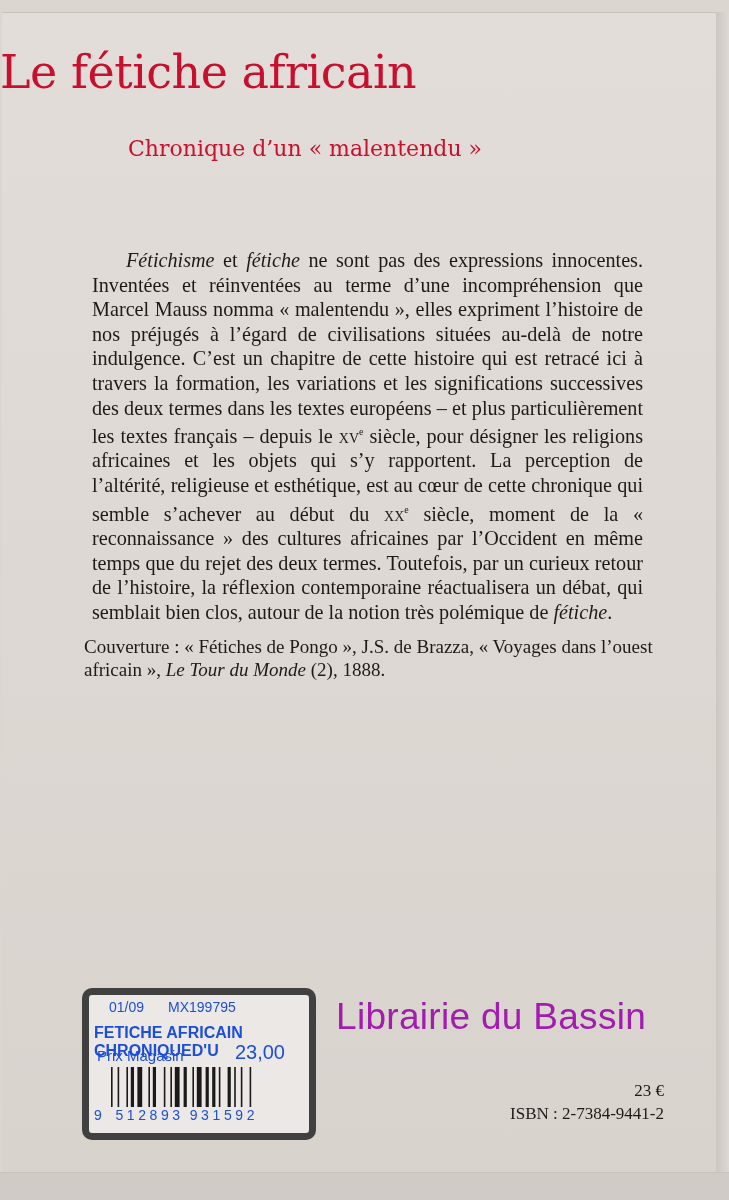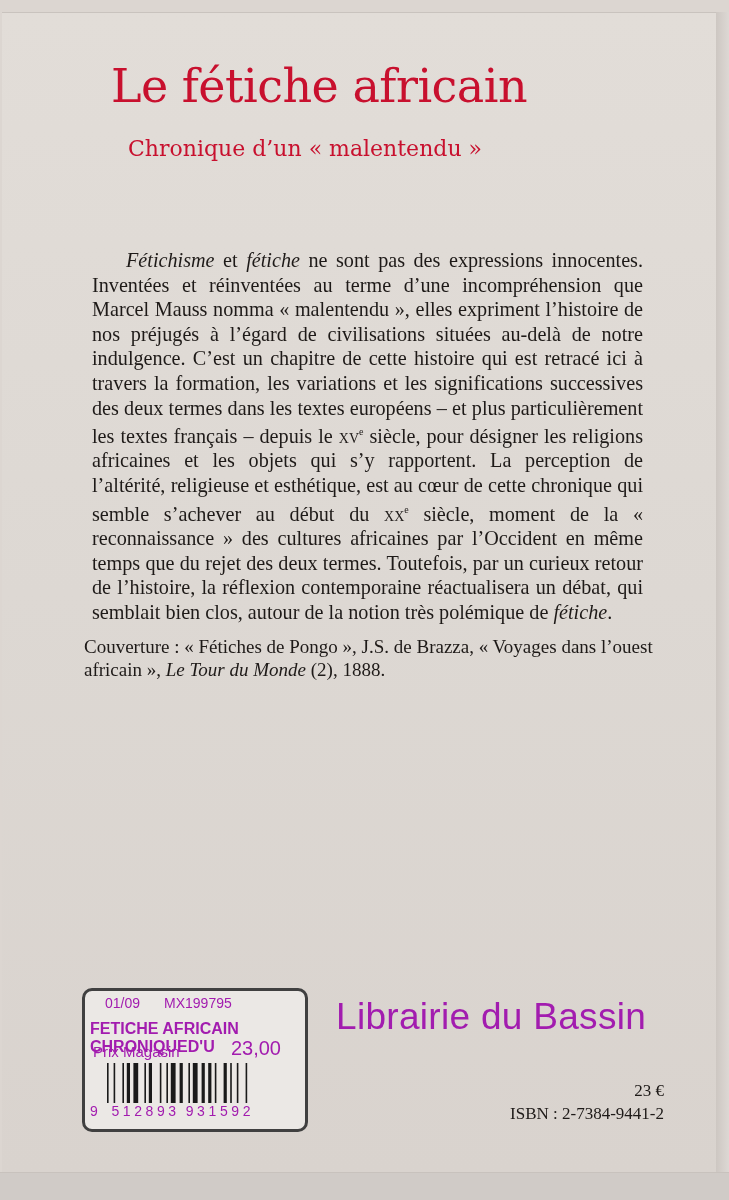--- a/index.html
+++ b/index.html
@@ -13,22 +13,22 @@
       position: absolute; left: 2px; top: 12px; width: 715px; height: 1160px;
       background: linear-gradient(180deg, #e2ddd8 0%, #ddd8d3 50%, #d9d3ce 100%);
       border-top: 1px solid #c9c3be;
     }
     .bottom-strip {
       position: absolute; left: 0; top: 1172px; width: 729px; height: 28px;
       background: #d0cbc7;
       border-top: 1px solid #c8c2bd;
     }
     .title {
-      position: absolute; left: 0; width: 638px; top: 56px;
-      text-align: center; color: #c8102e;
+      position: absolute; left: 0; width: 638px; top: 42px;
+      text-align: left; color: #c8102e;
       font-family: "DejaVu Serif", serif;
       font-size: 46px; letter-spacing: -0.5px;
       line-height: 60px;
     }
     .subtitle {
       position: absolute; left: 0; width: 610px; top: 134px;
       text-align: center; color: #c8102e;
       font-family: "DejaVu Serif", serif;
       font-size: 22px; line-height: 30px;
     }
@@ -39,23 +39,23 @@
     }
     .blurb p { margin: 8px; text-indent: 34px; }
     .credit {
       position: absolute; left: 84px; top: 635px; width: 600px;
       color: #1e1a18; font-size: 19px; line-height: 23px;
     }
     .credit p { margin: 0; }
     .sticker {
       position: absolute; left: 82px; top: 988px; width: 220px; height: 138px;
       background: #ebe8e5;
-      border: 3px solid #404040;
+      border: 7px solid #404040;
       border-radius: 10px;
-      font-family: "Liberation Sans", sans-serif; color: #a21caf;
+      font-family: "Liberation Sans", sans-serif; color: #1d4ed8;
     }
     .st-line1 { position: absolute; left: 20px; top: 4px; font-size: 14px; }
     .st-line1 span + span { margin-left: 24px; }
     .st-line2 { position: absolute; left: 5px; top: 29px; font-size: 16px; font-weight: bold; letter-spacing: 0; }
     .st-price-label { position: absolute; left: 8px; top: 52px; font-size: 15px; text-align: center; }
     .st-price { position: absolute; right: 24px; top: 46px; font-size: 20px; }
     .barcode { position: absolute; left: 20px; top: 72px; width: 180px; height: 50px; }
     .barcode-digits {
       position: absolute; left: 5px; top: 112px; font-size: 14px; letter-spacing: 3.6px;
       background: #ebe8e5;

